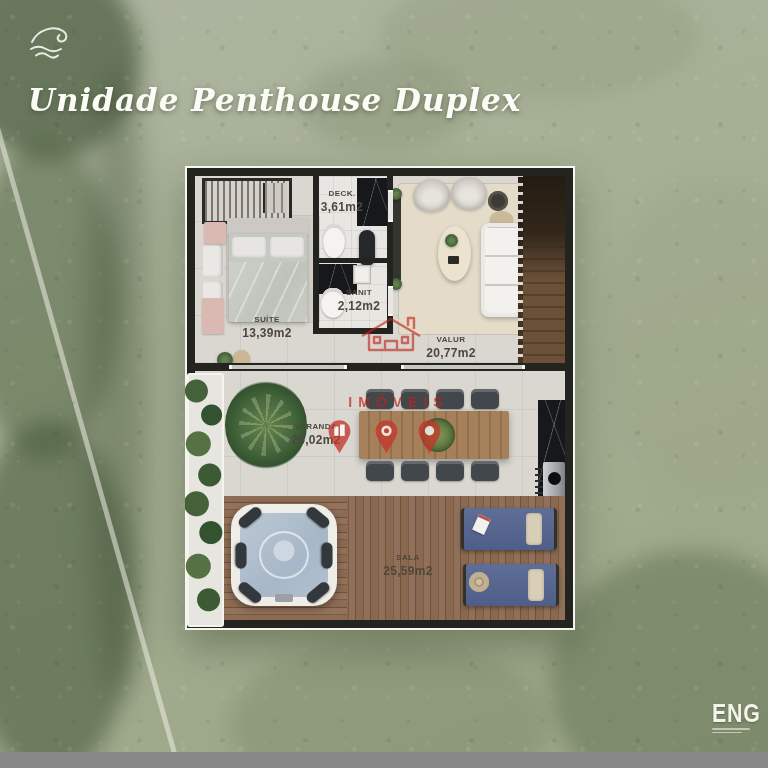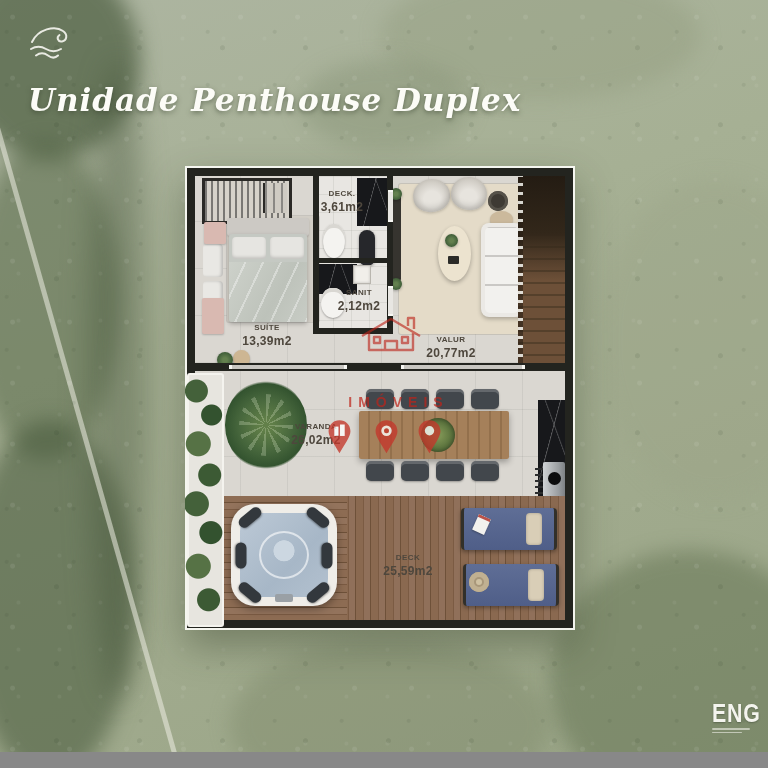--- a/index.html
+++ b/index.html
@@ -288,42 +288,42 @@
     <div class="abs iw" style="left:128px;top:160px;width:76px;height:6px;"></div>
     <div class="abs" style="left:201px;top:22px;width:5px;height:28px;background:#e8e6e2;border-top:2px solid #f8f8f4;border-bottom:2px solid #f8f8f4;"></div>
     <div class="abs" style="left:201px;top:118px;width:5px;height:26px;background:#e8e6e2;border-top:2px solid #f8f8f4;border-bottom:2px solid #f8f8f4;"></div>
     <div class="abs iw" style="left:8px;top:195px;width:370px;height:8px;">
       <div class="slider" style="left:34px;width:112px;"></div>
       <div class="slider" style="left:206px;width:118px;"></div>
     </div>
 
     <div class="abs planter"></div>
 
-    <div class="room-label" style="left:80px;top:168px;">
+    <div class="room-label" style="left:80px;top:160px;">
       <span>SUÍTE</span>
       <span class="area">13,39m2</span>
     </div>
     <div class="room-label" style="left:155px;top:34px;">
       <span>DECK.</span>
       <span class="area">3,61m2</span>
     </div>
     <div class="room-label" style="left:172px;top:133px;">
       <span>SANIT</span>
       <span class="area">2,12m2</span>
     </div>
     <div class="room-label" style="left:264px;top:180px;">
       <span>VALUR</span>
       <span class="area">20,77m2</span>
     </div>
     <div class="room-label" style="left:129px;top:267px;">
       <span>VARANDA</span>
       <span class="area">26,02m2</span>
     </div>
     <div class="room-label" style="left:221px;top:398px;">
-      <span>DECK</span>
+      <span>SALA</span>
       <span class="area">25,59m2</span>
     </div>
   </div>
 
   <svg class="wm-house" width="74" height="38" viewBox="0 0 74 38">
     <g fill="none" stroke="#bc241a" stroke-width="2.4" stroke-linejoin="round">
       <path d="M8 22 L37 5 L66 22"></path>
       <path d="M54 12 V4 H60 V15"></path>
       <path d="M15 19 V36 H59 V19"></path>
       <path d="M31 36 V27 H43 V36"></path>

